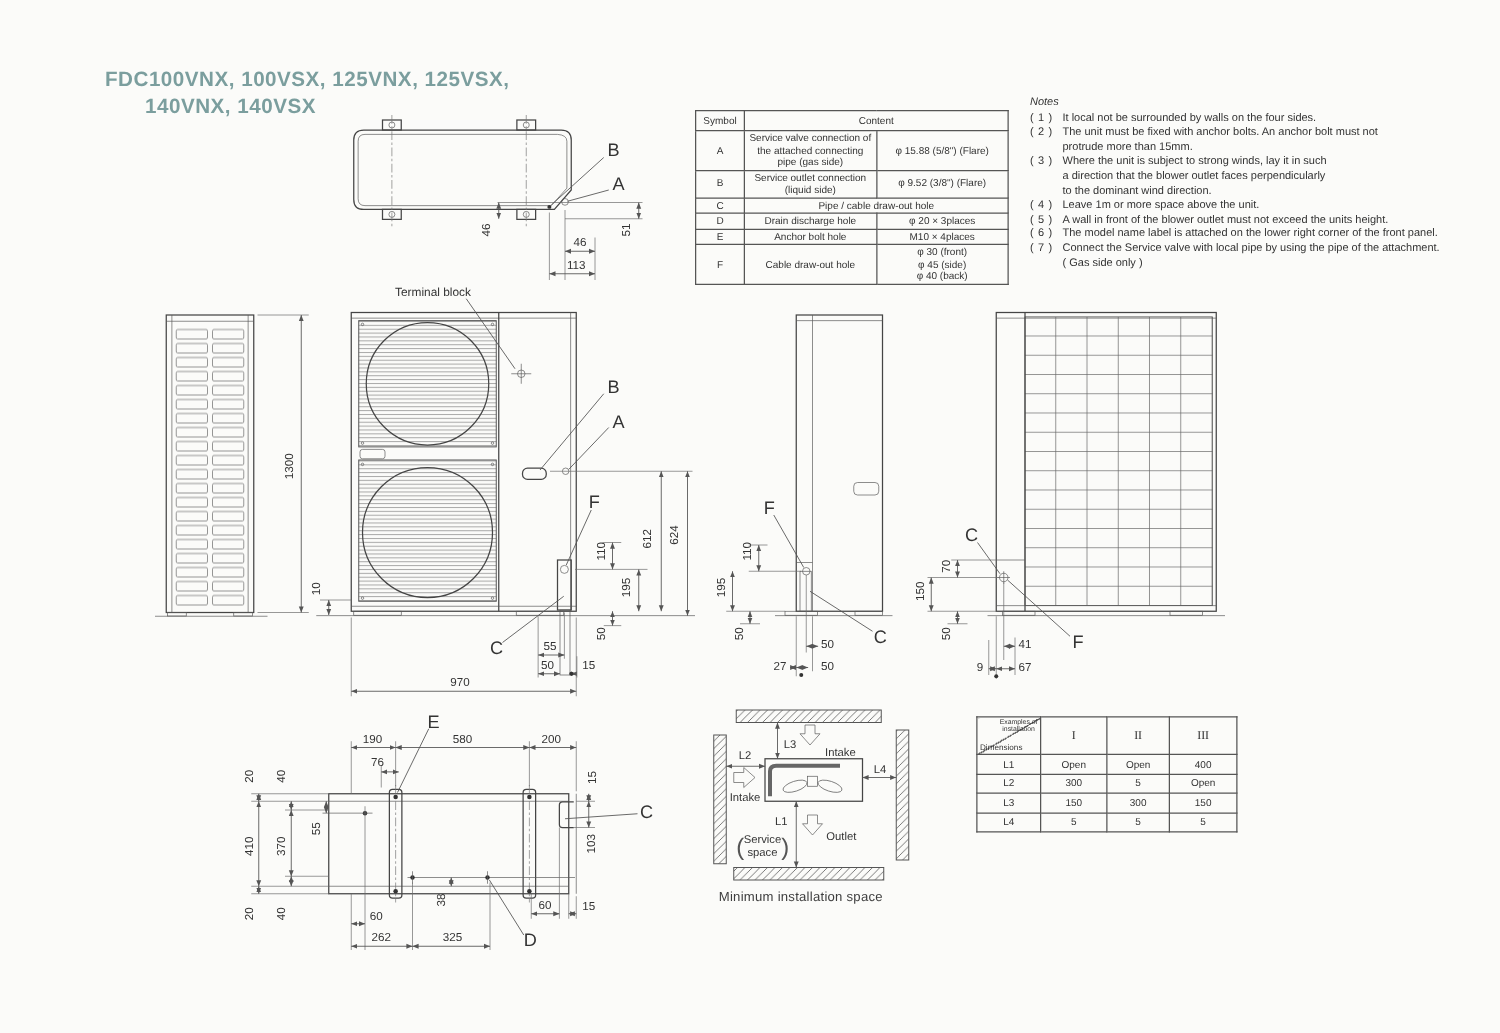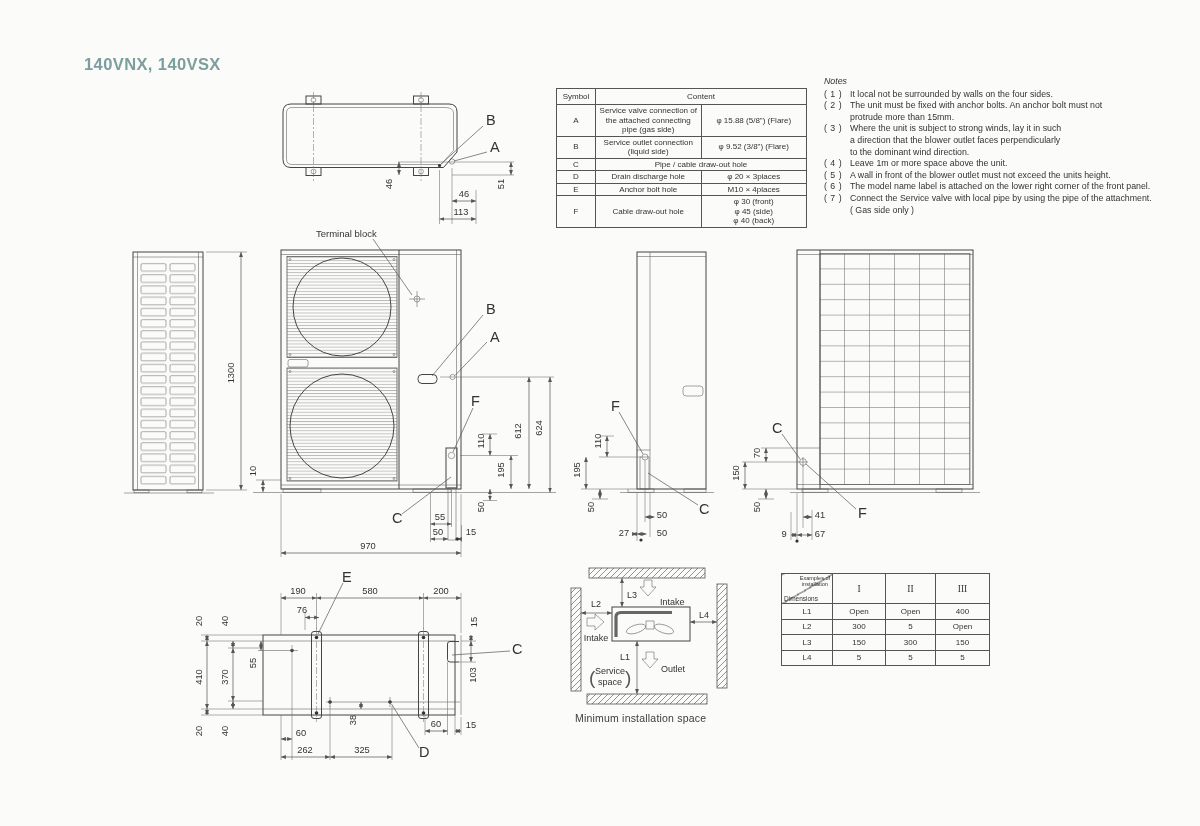--- a/index.html
+++ b/index.html
@@ -1,21 +1,21 @@
 <!DOCTYPE html>
 <html><head>
 <meta charset="utf-8">
 <style>
   html,body{margin:0;padding:0;}
   body{width:1200px;height:826px;background:#fbfbf9;font-family:"Liberation Sans",sans-serif;color:#333;}
   .page{position:relative;width:1200px;height:826px;overflow:hidden;}
   .abs{position:absolute;}
   
   .title{left:84px;top:54px;color:#7b9e9e;font-weight:bold;font-size:16.5px;letter-spacing:.4px;line-height:21px;}
-  .title .l2{}
+  .title .l2{margin-left:32px;}
   
   .spec{left:556px;top:88px;border-collapse:collapse;table-layout:fixed;width:251px;font-size:8px;color:#333;}
   .spec td{border:1px solid #555;padding:1px 3px;vertical-align:middle;line-height:9.5px;text-align:center;}
   .spec td.sym{text-align:center;width:32px;}
   .spec td.cont{width:134px;}
   .spec td.val{width:85px;text-align:center;}
   .spec tr.hdr td{text-align:center;height:13px;}
   
   .notes{left:824px;top:76px;width:372px;font-size:8.8px;line-height:11.6px;color:#333;}
   .notes .nh{margin-bottom:1px;font-style:italic;}
@@ -48,20 +48,21 @@
   text.paren{font-size:19px;fill:#555;font-family:"Liberation Sans",sans-serif;}
   .dotf{fill:#333;stroke:none;}
   .wall{fill:url(#hatch);stroke:#555;stroke-width:.8;}
 </style>
 </head>
 <body>
 
 <div class="page">
 
   <div class="abs title">
+    <div>FDC100VNX, 100VSX, 125VNX, 125VSX,</div>
     <div class="l2">140VNX, 140VSX</div>
   </div>
 
   <svg width="1200" height="826" viewBox="0 0 1200 826">
     <defs>
       <marker id="ar" viewBox="0 0 10 10" refX="10" refY="5" markerWidth="7" markerHeight="7" orient="auto-start-reverse">
         <path d="M0,1 L10,5 L0,9 z" fill="#555"></path>
       </marker>
       <pattern id="louv" x="140" y="262" width="56" height="11.2" patternUnits="userSpaceOnUse">
         <rect x="1" y="1.6" width="25" height="7.6" rx="1.2" fill="none" stroke="#666" stroke-width="0.55"></rect>

